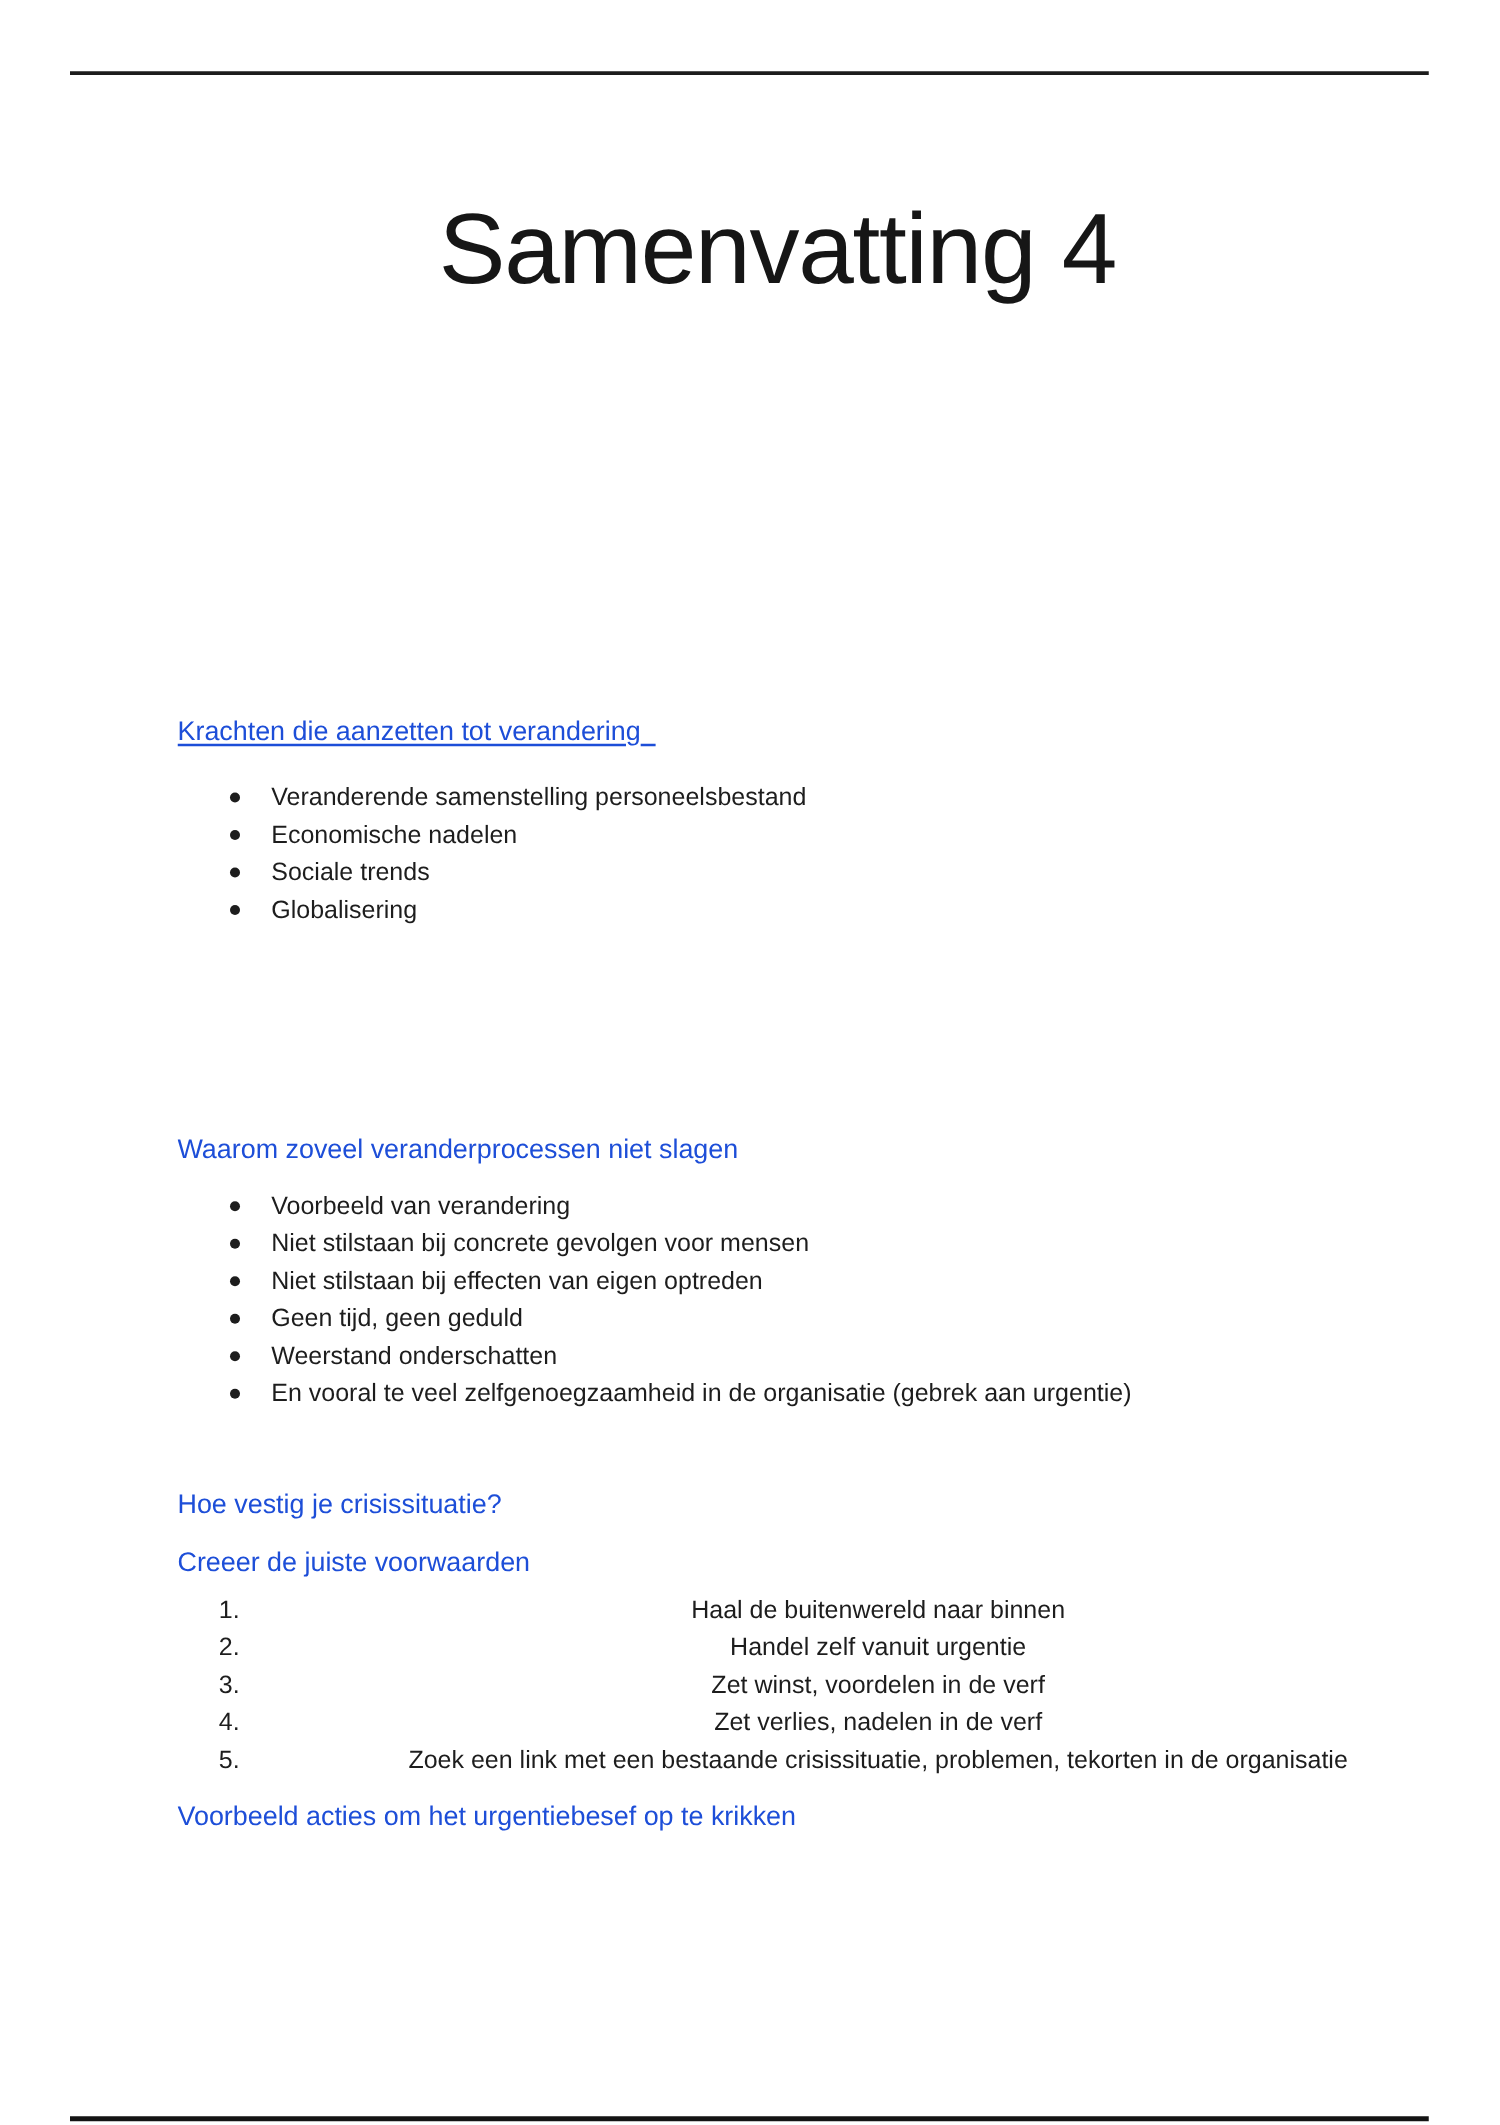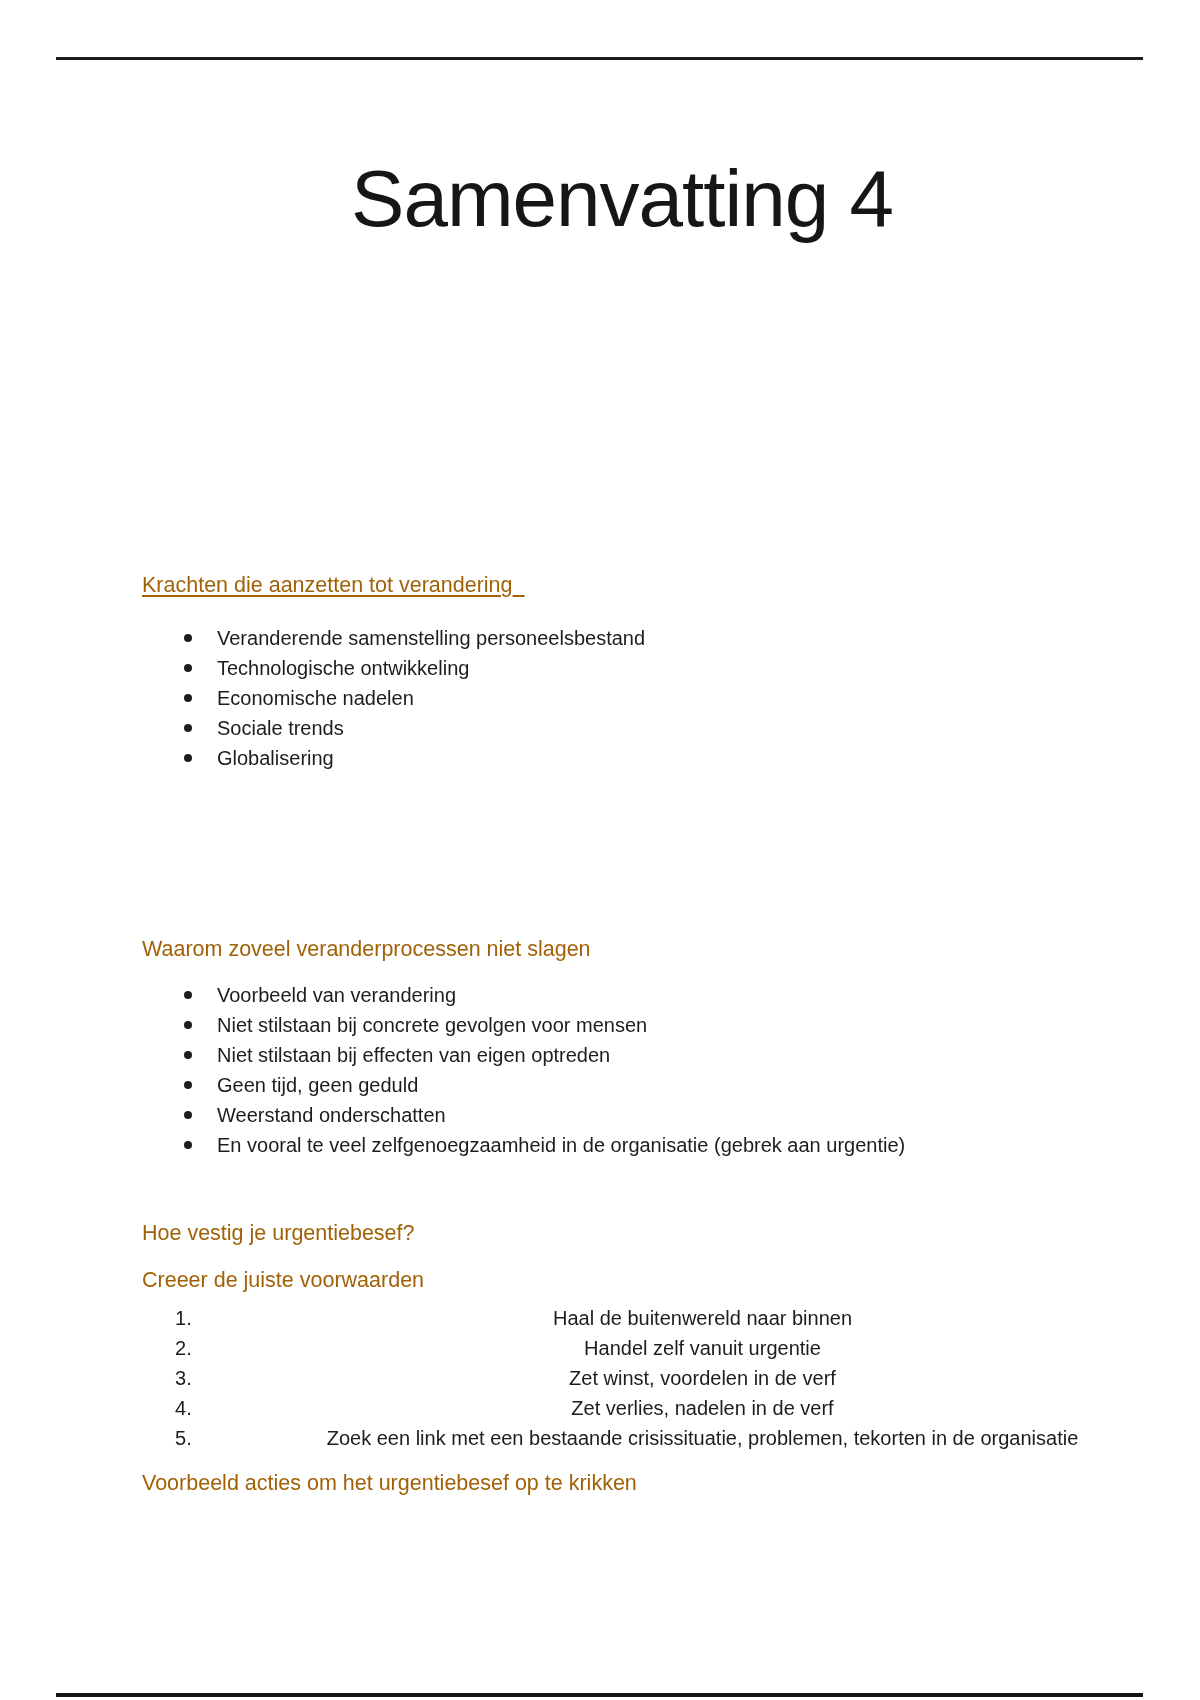--- a/index.html
+++ b/index.html
@@ -47,21 +47,21 @@
     right: 56px;
     height: 1700px;
     overflow: hidden;
   }
 
   .para {
     margin: 0;
     font-size: 21.5px;
     line-height: 30px;
     font-weight: 400;
-    color: #a16207;
+    color: #1d4ed8;
   }
   .u {
     text-decoration: underline;
     text-decoration-thickness: 2px;
     text-underline-offset: 3px;
   }
   .u::after { content: "\00a0\00a0"; }
 
   .doc-list {
     margin: 0;
@@ -112,37 +112,36 @@
 
   <div class="rule rule-top"></div>
 
   <h1 class="doc-title">Samenvatting 4</h1>
 
   <div class="content">
 
     <p class="para s1-heading"><span class="u">Krachten die aanzetten tot verandering</span></p>
     <ul class="doc-list s1-list">
       <li>Veranderende samenstelling personeelsbestand</li>
-      <li>Technologische ontwikkeling</li>
       <li>Economische nadelen</li>
       <li>Sociale trends</li>
       <li>Globalisering</li>
     </ul>
 
     <p class="para s2-heading">Waarom zoveel veranderprocessen niet slagen</p>
     <ul class="doc-list s2-list">
       <li>Voorbeeld van verandering</li>
       <li>Niet stilstaan bij concrete gevolgen voor mensen</li>
       <li>Niet stilstaan bij effecten van eigen optreden</li>
       <li>Geen tijd, geen geduld</li>
       <li>Weerstand onderschatten</li>
       <li>En vooral te veel zelfgenoegzaamheid in de organisatie (gebrek aan urgentie)</li>
     </ul>
 
-    <p class="para s3-heading">Hoe vestig je urgentiebesef?</p>
+    <p class="para s3-heading">Hoe vestig je crisissituatie?</p>
     <p class="para s3-intro">Creeer de juiste voorwaarden</p>
     <ol class="doc-list s3-list">
       <li>Haal de buitenwereld naar binnen</li>
       <li>Handel zelf vanuit urgentie</li>
       <li>Zet winst, voordelen in de verf</li>
       <li>Zet verlies, nadelen in de verf</li>
       <li>Zoek een link met een bestaande crisissituatie, problemen, tekorten in de organisatie</li>
     </ol>
     <p class="para s3-outro">Voorbeeld acties om het urgentiebesef op te krikken</p>
 

